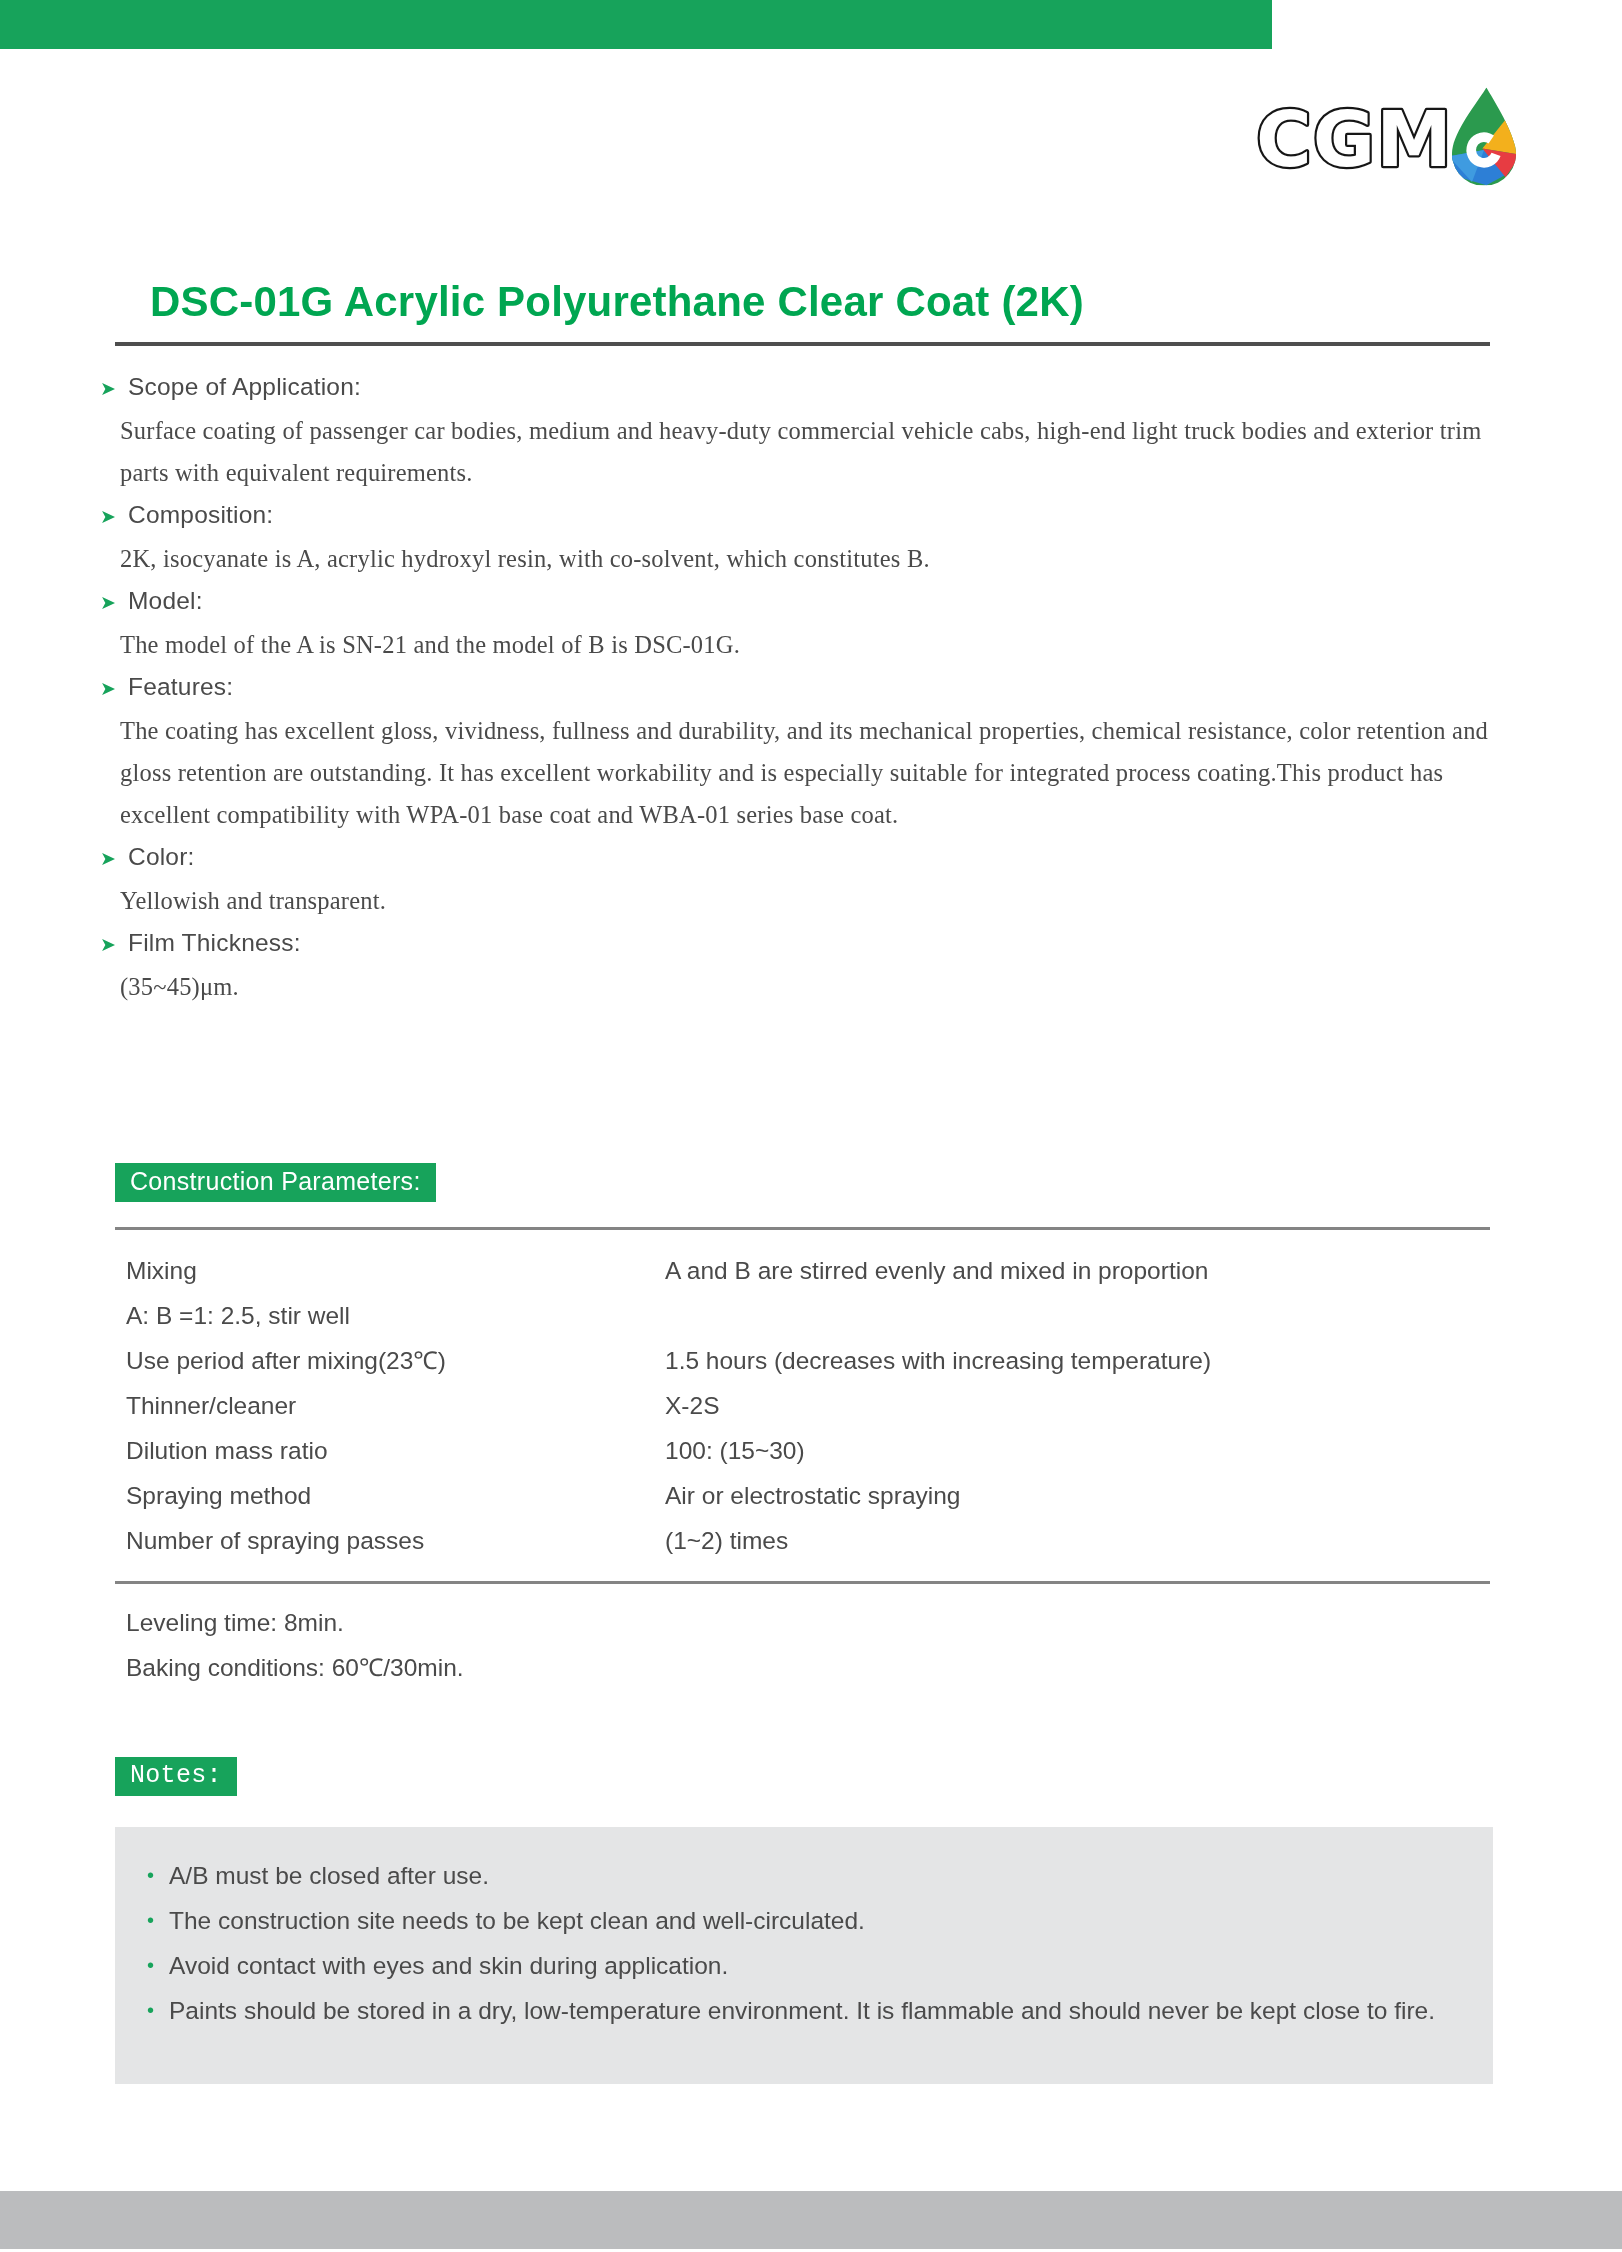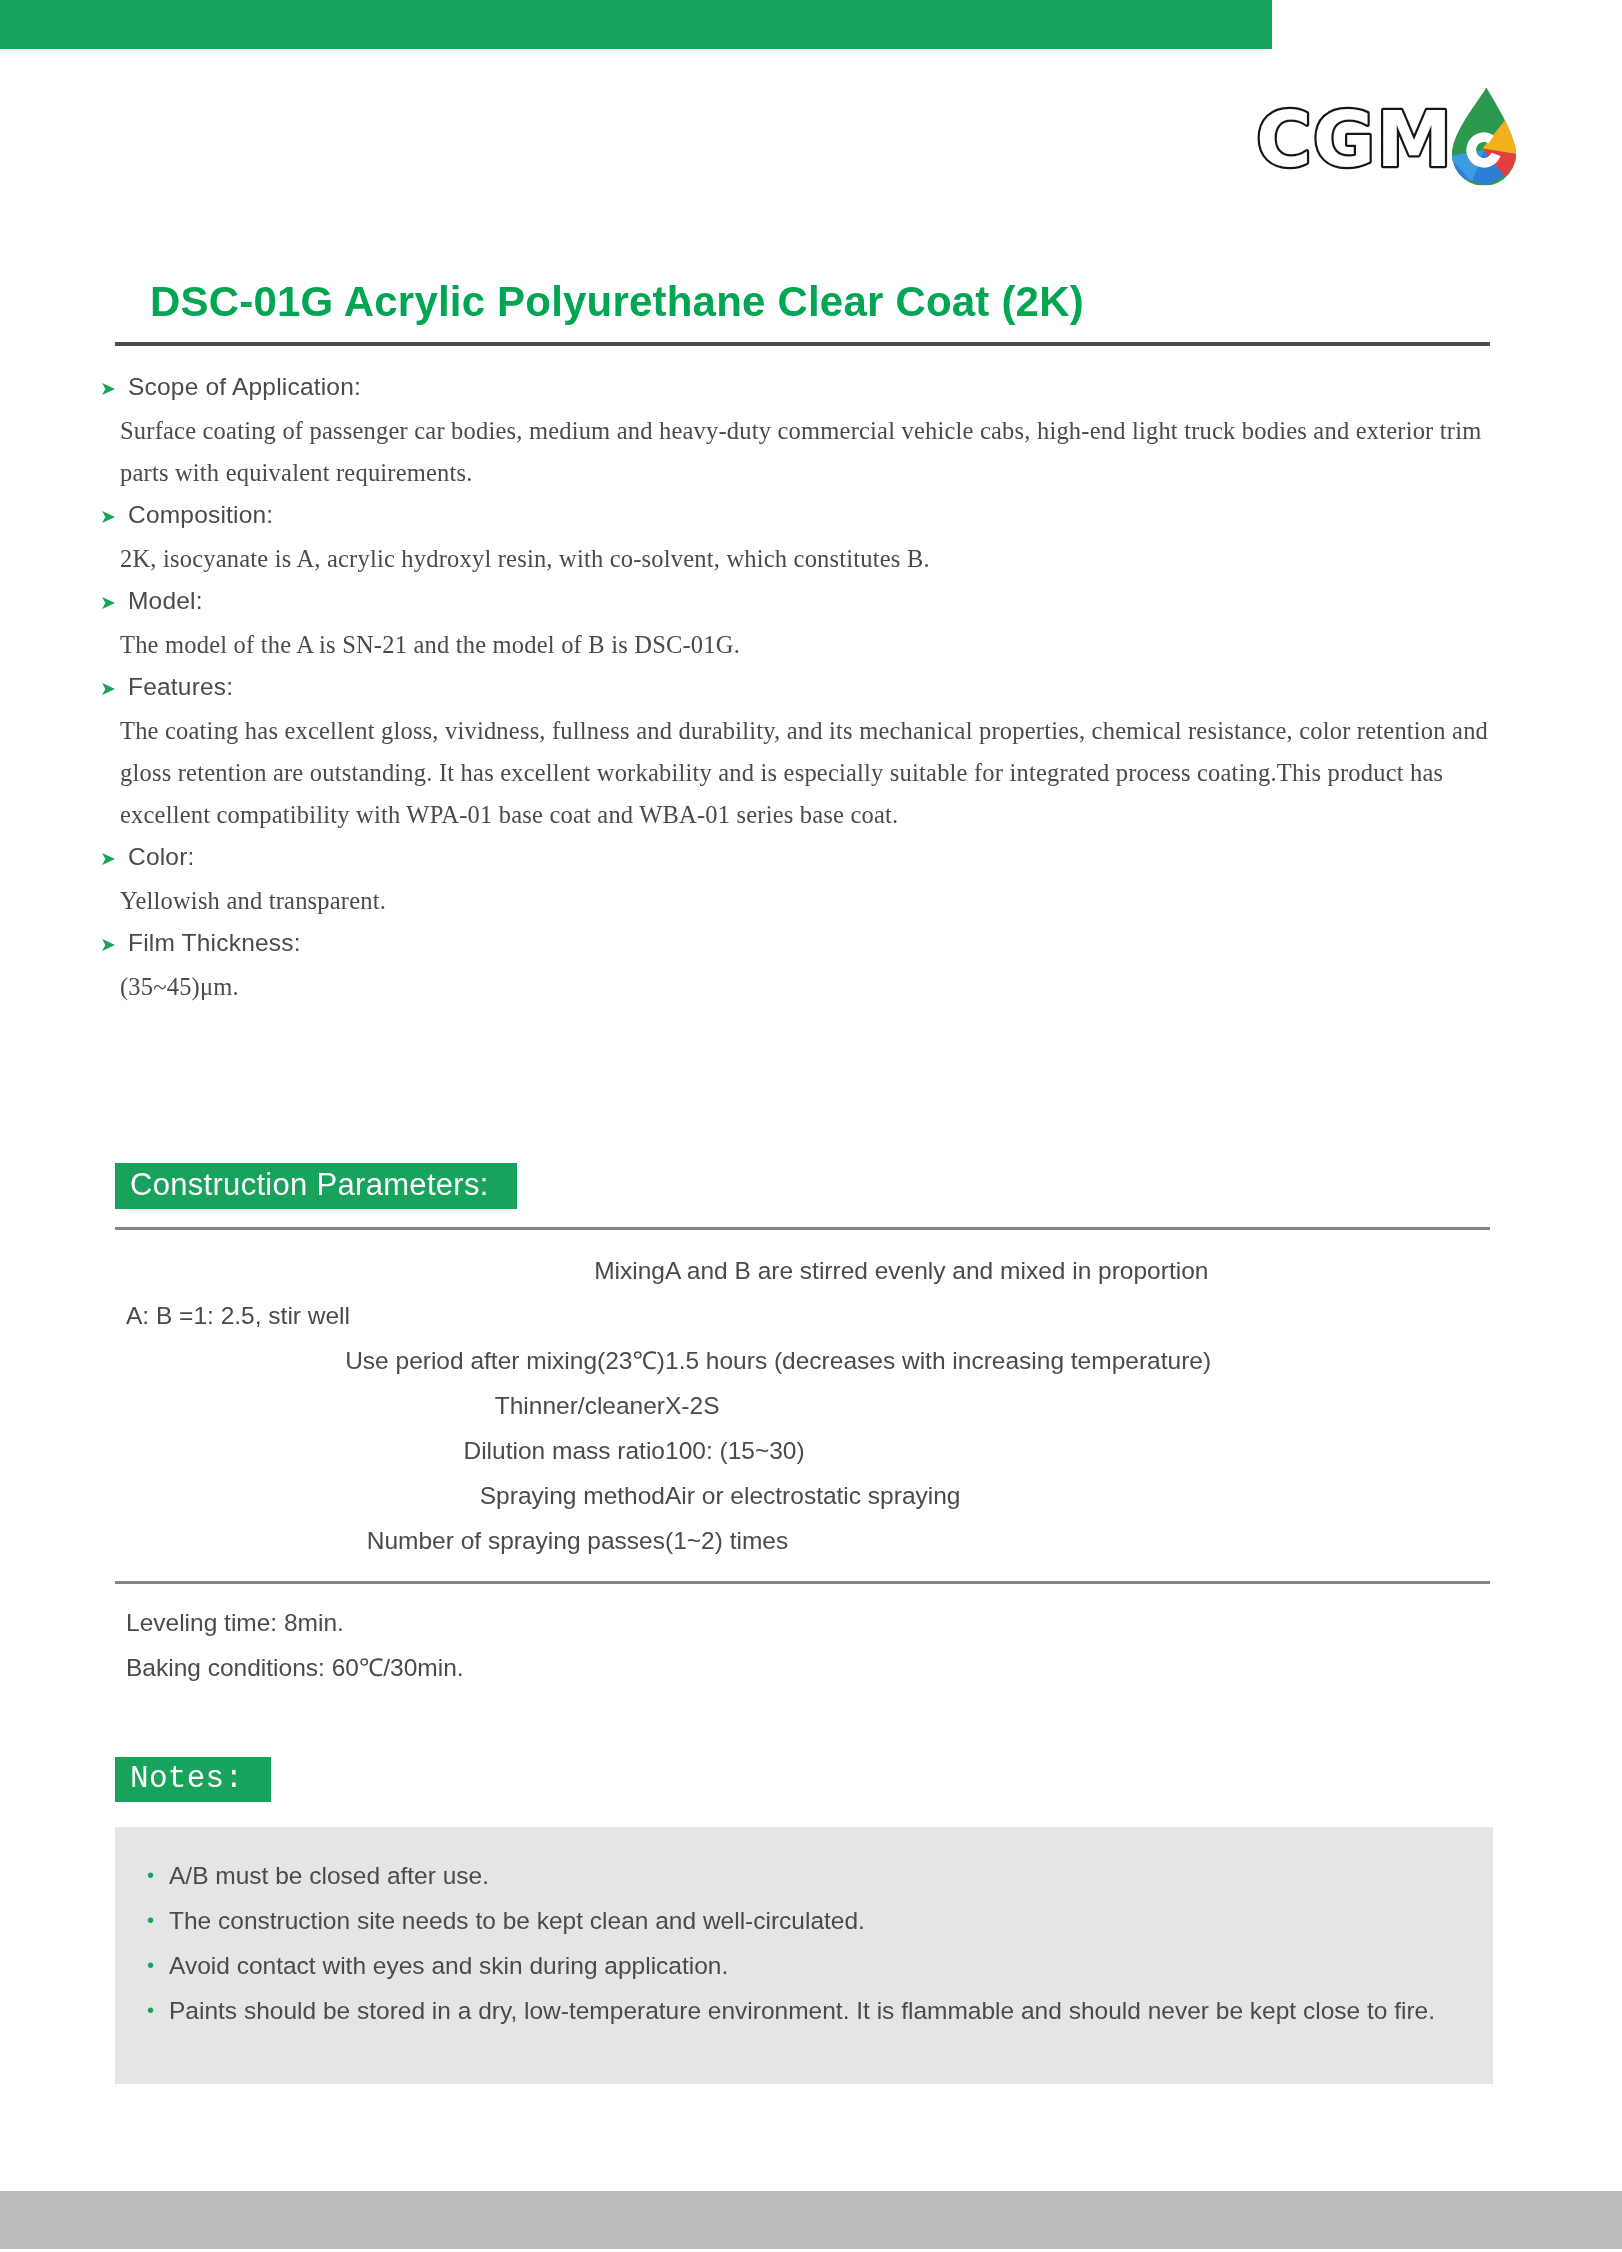--- a/index.html
+++ b/index.html
@@ -38,31 +38,31 @@
   .content {
     position:absolute; left:100px; top:366px; width:1398px;
     font-size:24.5px; line-height:42px; letter-spacing:0.2px;
   }
   .arrow { display:inline-block; width:28px; color:#17a35b; font-size:19px; }
   .entry-label { color:#4a4a4a; }
   .entry-body { margin-left:20px; color:#4a4a4a;font-family:Liberation Serif, serif; }
   
   .badge {
     position:absolute; left:115px; background:#17a35b; color:#ffffff;
-    font-size:31px; padding:4px 28px 6px 15px; letter-spacing:0.3px;
+    font-size:25px; padding:4px 15px 6px 15px; letter-spacing:0.3px;
   }
   .badge-construction { top:1163px; }
   .badge-notes { top:1757px;font-family:Liberation Mono, monospace; }
   .rule-gray { position:absolute; left:115px; width:1375px; height:3px; background:#848484; }
   .rule-1 { top:1227px; }
   .rule-2 { top:1581px; }
   
   .param-table { position:absolute; left:126px; top:1248px; width:1365px; font-size:24.5px; }
   .param-row { display:flex; height:45px; line-height:45px; }
-  .param-label { width:539px; flex:none;text-align:right; }
+  .param-label { width:539px; flex:none; }
   .param-value { flex:1; }
   
   .post-table { position:absolute; left:126px; top:1600px; font-size:24.5px; line-height:45px; }
   
   .notes-box {
     position:absolute; left:115px; top:1827px; width:1378px; height:257px;
     background:#e4e5e6; padding:26px 40px 0 20px;
   }
   .note-item { display:flex; font-size:24.5px; line-height:45px; }
   .note-dot {

